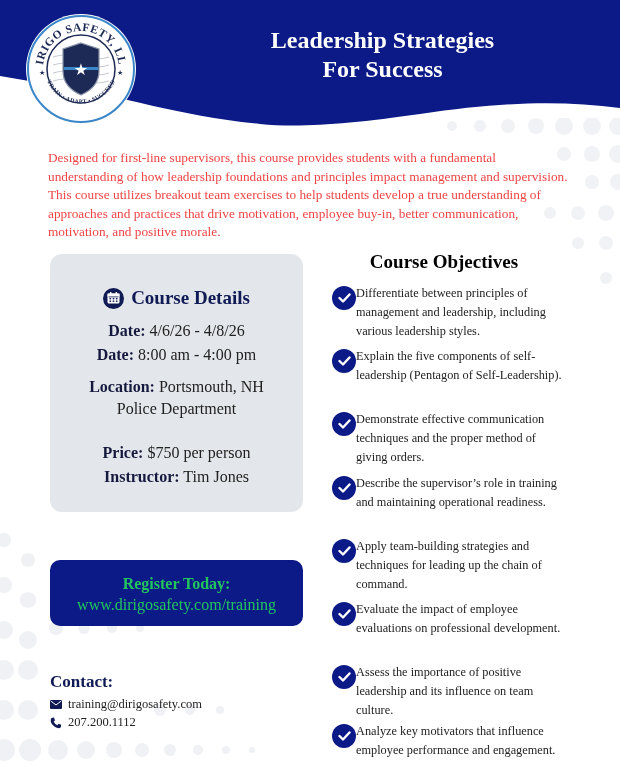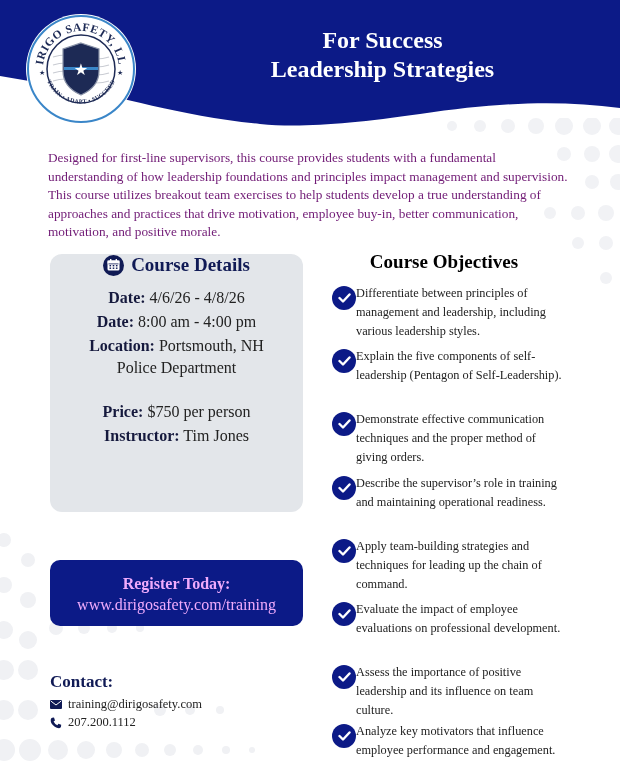--- a/index.html
+++ b/index.html
@@ -14,41 +14,41 @@
   .title {
     position: absolute; left: 240px; top: 26px; width: 285px;
     text-align: center; color: #ffffff;
     font-family: "Liberation Serif", serif; font-weight: bold;
     font-size: 24px; line-height: 29px;
   }
 
   .intro {
     position: absolute; left: 48px; top: 149px; width: 520px;
     font-family: "Liberation Serif", serif; font-size: 13.3px; line-height: 18.6px;
-    color: #701a75;
+    color: #ef4444;
   }
 
   .details-card {
     position: absolute; left: 50px; top: 254px; width: 253px; height: 258px;
     background: #e3e6ea; border-radius: 12px;
     text-align: center;
     font-family: "Liberation Serif", serif;
   }
   .details-heading {
-    display: flex; align-items: center; justify-content: center; gap: 7px;
+    margin-top: 33px; display: flex; align-items: center; justify-content: center; gap: 7px;
     color: #101a55; font-weight: bold; font-size: 19px;
   }
   .cal-icon { width: 21px; height: 21px; border-radius: 50%; background: #101a55; display: inline-flex; align-items: center; justify-content: center; }
   .detail-line { font-size: 16px; line-height: 22px; color: #222; }
   .detail-line b { color: #15193d; }
   .d1 { margin-top: 11px; }
 
   .register {
     position: absolute; left: 50px; top: 560px; width: 253px; height: 66px;
-    background: #0c1a87; border-radius: 10px; color: #f0abfc;
+    background: #0c1a87; border-radius: 10px; color: #22c55e;
     text-align: center; font-family: "Liberation Serif", serif;
     padding-top: 13px;
   }
   .register-title { font-weight: bold; font-size: 16px; line-height: 21px; }
   .register-url { font-size: 16px; line-height: 21px; }
 
   .contact-title {
     position: absolute; left: 50px; top: 672px;
     font-family: "Liberation Serif", serif; font-weight: bold; font-size: 17px; color: #101a55;
   }
@@ -147,22 +147,22 @@
       <path d="M28,52 Q40,48 56,52 T84,52"></path>
     <path d="M28,60 Q40,56 56,60 T84,60"></path>
       <path d="M28,68 Q40,64 56,68 T84,68"></path>
   </g>
   <path d="M56,30 L74,36 L74,58 Q74,74 56,82 Q38,74 38,58 L38,36 Z" fill="#1d2a55" stroke="#8a93a8" stroke-width="1.2"></path>
   <rect x="39" y="54" width="34" height="3" fill="#3a86c8"></rect>
   <text x="56" y="62" font-size="16" fill="#ffffff" text-anchor="middle">★</text>
 </svg>
 
 <div class="title">
+  <div>Leadership Strategies</div>
   <div>For Success</div>
-  <div>Leadership Strategies</div>
 </div>
 
 <p class="intro">Designed for first-line supervisors, this course provides students with a fundamental understanding of how leadership foundations and principles impact management and supervision. This course utilizes breakout team exercises to help students develop a true understanding of approaches and practices that drive motivation, employee buy-in, better communication, motivation, and positive morale.</p>
 
 <div class="details-card">
   <div class="details-heading">
     <span class="cal-icon">
       <svg width="13" height="12" viewBox="0 0 13 12">
         <rect x="0.5" y="1.5" width="12" height="10" rx="1.5" fill="#ffffff"></rect>
         <rect x="0.5" y="1.5" width="12" height="3" fill="#ffffff"></rect>
@@ -182,21 +182,21 @@
     <span>Course Details</span>
   </div>
   <div class="detail-line d1">
     <b>Date:</b>
     <span>4/6/26 - 4/8/26</span>
   </div>
   <div class="detail-line" style="margin-top:2px">
     <b>Date:</b>
     <span>8:00 am - 4:00 pm</span>
   </div>
-  <div class="detail-line" style="margin-top:2px">
+  <div class="detail-line" style="margin-top:10px">
     <b>Location:</b>
     <span>Portsmouth, NH</span>
   </div>
   <div class="detail-line">Police Department</div>
   <div class="detail-line" style="margin-top:22px">
     <b>Price:</b>
     <span>$750 per person</span>
   </div>
   <div class="detail-line" style="margin-top:2px">
     <b>Instructor:</b>

